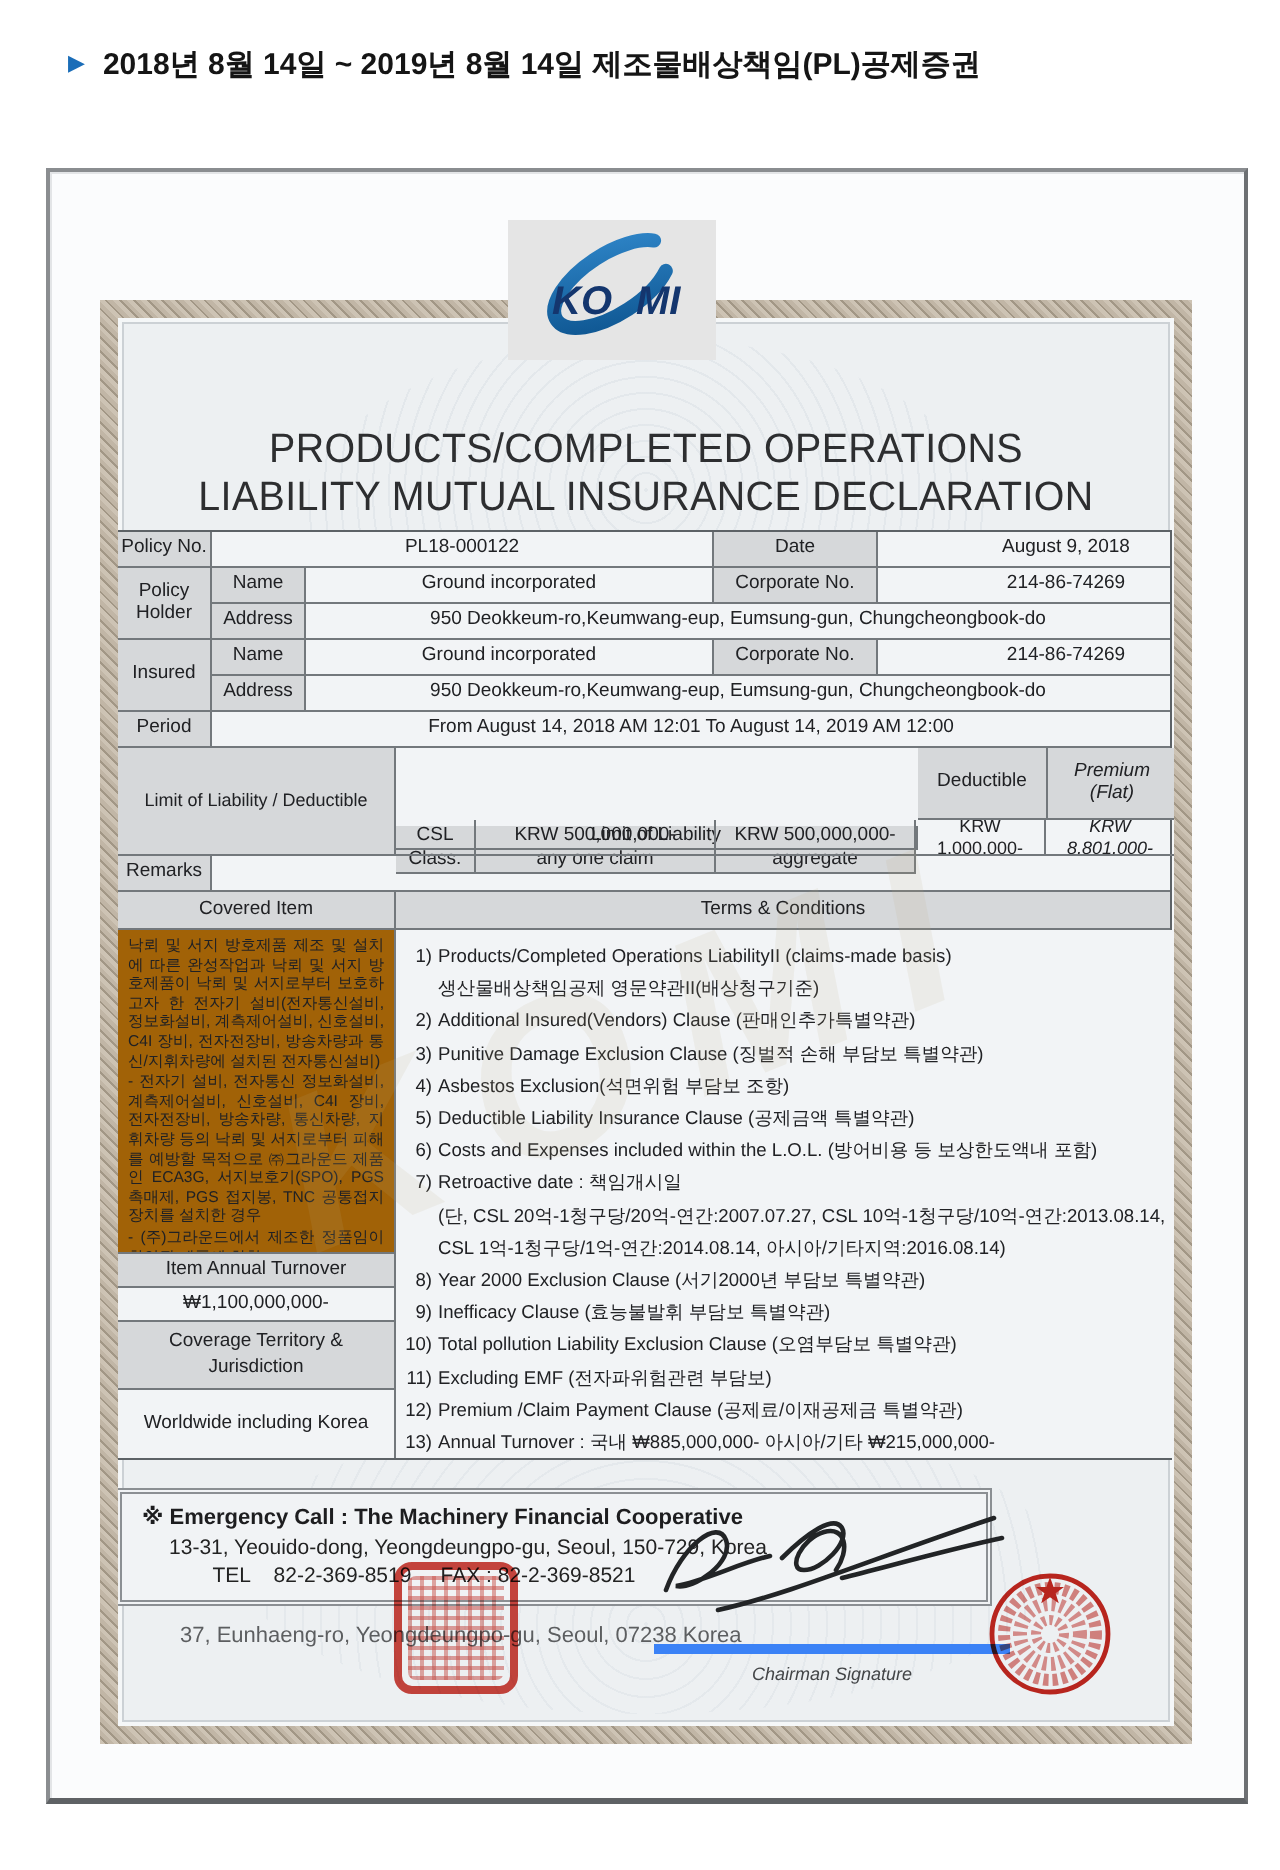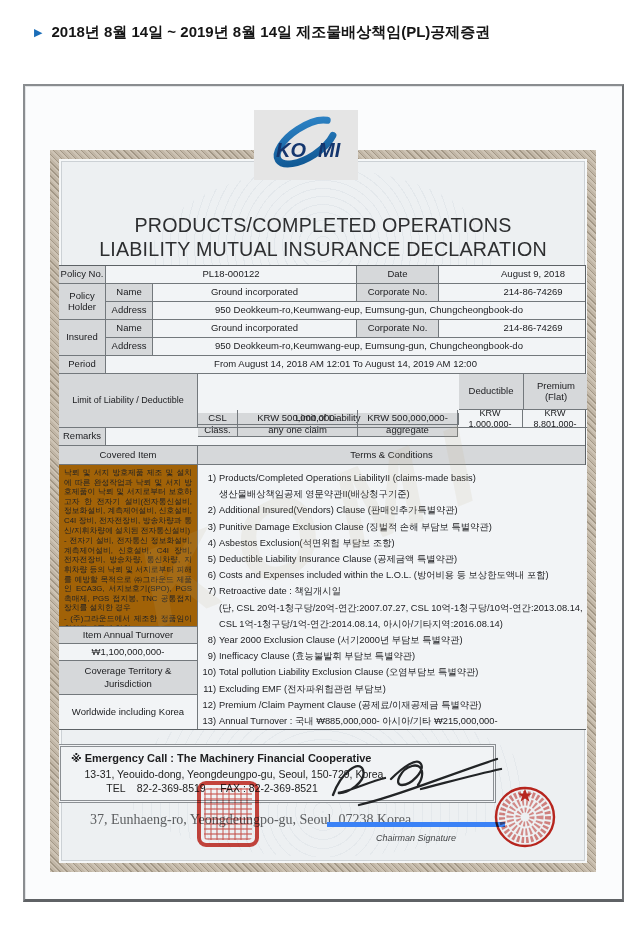--- a/index.html
+++ b/index.html
@@ -44,21 +44,21 @@
   .c { border-right:1px solid #73787c; border-bottom:1px solid #73787c;
     display:flex; align-items:center; justify-content:center; text-align:center; overflow:hidden; line-height:1.15; }
   .c.last { border-right:none; }
   .lab { background:#d6d8da; }
   .vgroup { display:flex; flex-direction:column; flex:1; }
   .h18 { height:18px; } .h19 { height:19px; } .h17 { height:17px; } .h36 { height:36px; } .h54 { height:54px; }
 
   
   .w70 { width:47px; flex:none; } .w82 { width:82px; flex:none; } .w146 { width:146px; flex:none;padding-left:42px; }
   .w139 { width:139px; flex:none; } .w40 { width:40px; flex:none; } .w120 { width:120px; flex:none; }
-  .w100 { width:100px; flex:none;text-align:right; } .w65 { width:65px; flex:none; } .w64 { width:64px; flex:none; }
+  .w100 { width:100px; flex:none;text-align:right; } .w65 { width:65px; flex:none; } .w64 { width:64px; flex:none;font-style:italic; }
   .grow { flex:1; }
   .fs9 { font-size:9px; }
 
   
   .content { display:flex; align-items:stretch; }
   .cov-col { width:139px; flex:none; border-right:1px solid #73787c; display:flex; flex-direction:column; }
   .cov-text { height:162px; padding:3px 5px 0; font-size:7.8px; line-height:9.6px; overflow:hidden;
     text-align:justify; word-break:break-all; border-bottom:1px solid #73787c; background:#a16207; }
   .cov-text p { margin-bottom:1px; }
   .band { border-bottom:1px solid #73787c; display:flex; align-items:center; justify-content:center;
@@ -72,21 +72,21 @@
   
   .ebox { position:absolute; left:-1px; top:585px; width:438px; z-index:1;
     border:3px double #8b8f93; background:#f1f3f5; padding:5px 0 6px; }
   .e1 { font-size:11px; font-weight:bold; color:#1d1d1f; padding-left:10px; }
   .e2 { font-size:10.5px; text-align:center; padding-right:86px; margin-top:3px; }
   .e3 { font-size:10.5px; text-align:center; padding-right:130px; margin-top:2px; white-space:pre; }
 
   
   .f-org { position:absolute; left:30px; top:630px; font-size:18px; font-weight:bold;
     letter-spacing:.2px; color:#333537; z-index:3; }
-  .f-addr { position:absolute; left:31px; top:653px; font-size:14px; color:#5c5e60; z-index:3;font-family:Liberation Serif, serif; }
+  .f-addr { position:absolute; left:31px; top:653px; font-size:11px; color:#5c5e60; z-index:3; }
   .sig { position:absolute; left:266px; top:590px; z-index:3; }
   .sigline { position:absolute; left:268px; top:663px; width:178px; border-top:5px solid #3b82f6;
     text-align:center; z-index:3; }
   .sigline span { font-size:9px; font-style:italic; color:#434547; }
 
   .seal-sq { position:absolute; left:138px; top:622px; width:62px; height:66px; z-index:4;
     border:4px solid rgba(199,38,28,.85); border-radius:9px; mix-blend-mode:multiply;
     filter:blur(.3px); padding:3px; }
   .seal-sq .tex { width:100%; height:100%; border-radius:4px; opacity:.75;
     background:

